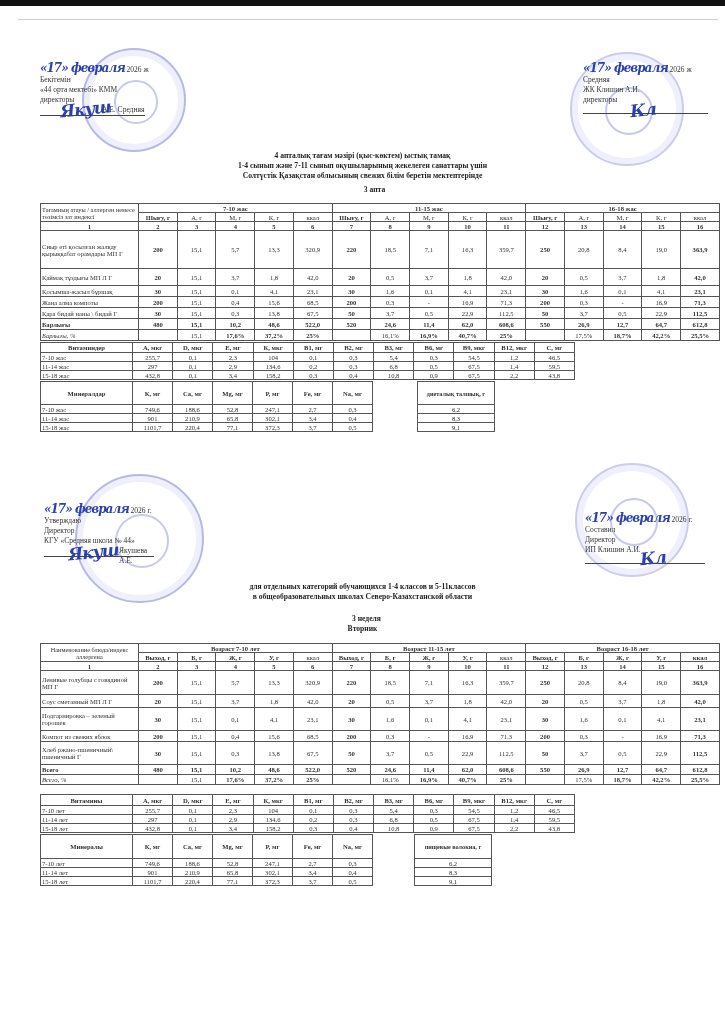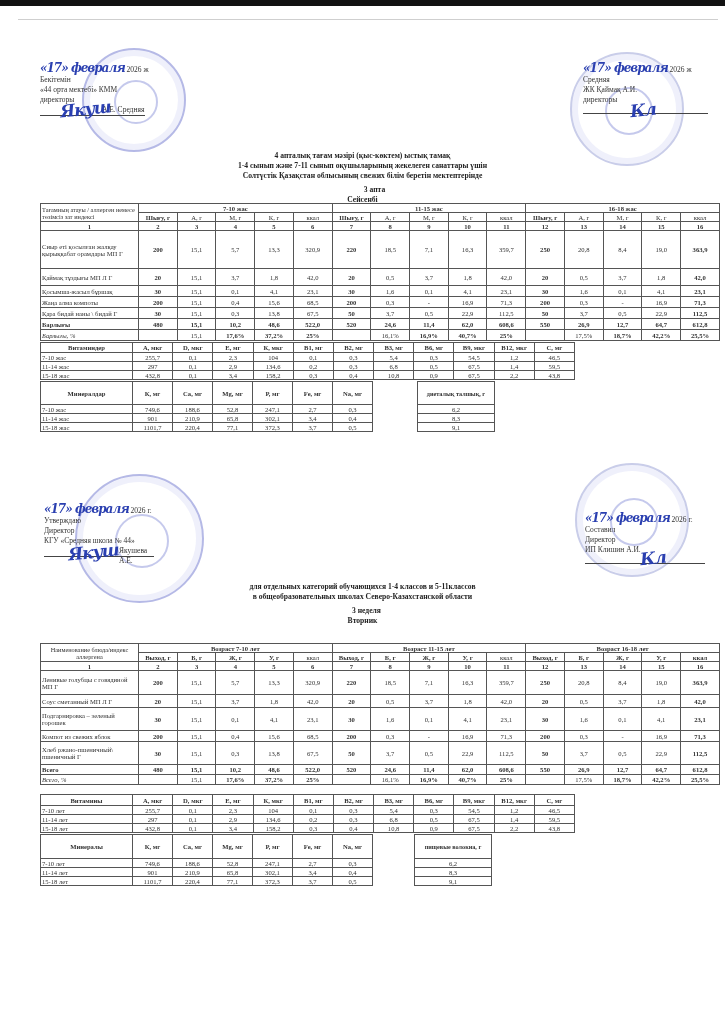--- a/index.html
+++ b/index.html
@@ -41,32 +41,31 @@
     <div>директоры</div>
     <div class="uline" style="position:relative;height:10px;width:105px;">
       <span style="position:absolute;left:62px;top:0;">А.Е. Средняя</span>
     </div>
   </div>
   <div class="sig" style="left:60px;top:99px;">Якуш</div>
 
   <div class="abs approve" style="left:583px;top:63px;width:130px;">
     <div><span class="sig" style="position:relative;font-size:12px;transform:none;">«17» февраля</span> <span>2026 ж</span></div>
     <div>Средняя</div>
-    <div>ЖК Қаймақ А.И.</div>
+    <div>ЖК Клишин А.И.</div>
     <div>директоры</div>
     <div class="uline" style="height:8px;width:125px;"></div>
   </div>
   <div class="sig" style="left:630px;top:100px;">Кл</div>
 
   <div class="title" style="top:151px;">
     <div>4 апталық тағам мәзірі (қыс-көктем) ыстық тамақ</div>
     <div>1-4 сынып және 7-11 сынып оқушыларының жекелеген санаттары үшін</div>
     <div>Солтүстік Қазақстан облысының свежих білім беретін мектептерінде</div>
     <div style="margin-top:4px;padding-left:24px;">3 апта</div>
-    <div>Сейсенбі</div>
   </div>
 
   <table class="menu" style="top:203px;">
     <colgroup>
         <col style="width:98px">
         <col span="15">
       </colgroup>
     <tbody>
         <tr style="height:9px;">
       <td rowspan="2" class="l" style="font-size:6.3px;">Тағамның атауы / аллерген немесе төзімсіз зат индексі</td>
@@ -384,21 +383,21 @@
     <div>Составил</div>
     <div>Директор</div>
     <div>ИП Клишин А.И.</div>
     <div class="uline" style="height:8px;width:120px;"></div>
   </div>
   <div class="sig" style="left:640px;top:548px;">Кл</div>
 
   <div class="title" style="top:582px;">
     <div>для отдельных категорий обучающихся 1-4 классов и 5-11классов</div>
     <div>в общеобразовательных школах Северо-Казахстанской области</div>
-    <div style="margin-top:4px;padding-left:8px;">3 неделя</div>
+    <div style="margin-top:12px;padding-left:8px;">3 неделя</div>
     <div>Вторник</div>
   </div>
 
   <table class="menu" style="top:643px;">
     <colgroup>
         <col style="width:98px">
         <col span="15">
       </colgroup>
     <tbody>
         <tr style="height:9px;">

